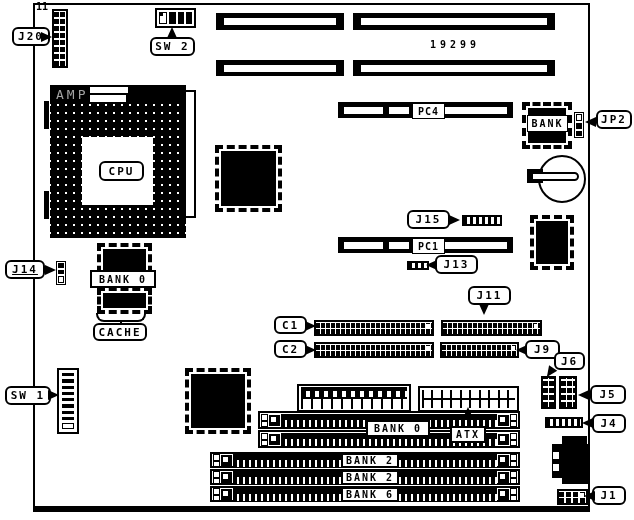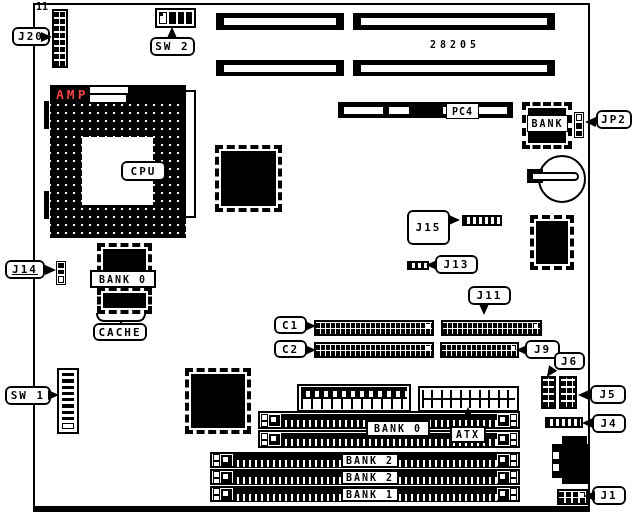--- a/index.html
+++ b/index.html
@@ -61,21 +61,21 @@
   
   .tri{width:0;height:0;position:absolute;z-index:7;}
   .tri-r{border-top:5px solid transparent;border-bottom:5px solid transparent;border-left:11px solid #000;}
   .tri-l{border-top:5px solid transparent;border-bottom:5px solid transparent;border-right:11px solid #000;}
   .tri-u{border-left:5px solid transparent;border-right:5px solid transparent;border-bottom:11px solid #000;}
   .tri-d{border-left:5px solid transparent;border-right:5px solid transparent;border-top:11px solid #000;}
   .pline{background:#000;z-index:6;}
   .txt{z-index:4;white-space:nowrap;font-weight:bold;}
   
   .ampbar{background:#000;z-index:2;}
-  .amptext{position:absolute;left:6px;top:2px;color:#ef4444;font-size:13px;font-weight:bold;letter-spacing:3px;}
+  .amptext{position:absolute;left:6px;top:2px;color:#a3a3a3;font-size:13px;font-weight:normal;letter-spacing:3px;}
   .socket{background-color:#000;z-index:1;
     background-image:radial-gradient(circle,#fff 1.3px,rgba(0,0,0,0) 1.5px);
     background-size:8px 8px;background-position:4px 5px;}
   .hole{background:#fff;z-index:2;}
   .lever{background:#fff;border:2px solid #000;z-index:3;}
   .brkt{background:#000;z-index:2;}
   
   .batt{border:2px solid #000;border-radius:50%;background:#fff;z-index:1;}
   .battclip{background:#fff;border:2px solid #000;border-radius:0 5px 5px 0;z-index:2;}
   .battblk{background:#000;z-index:2;}
@@ -123,46 +123,52 @@
   <div class="abs isa" style="left:353px;top:13px;width:202px;height:17px;">
       <div class="stripe"></div>
     </div>
   <div class="abs isa" style="left:216px;top:60px;width:128px;height:16px;">
       <div class="stripe"></div>
     </div>
   <div class="abs isa" style="left:353px;top:60px;width:202px;height:16px;">
       <div class="stripe"></div>
     </div>
 
-  <div class="abs txt" style="left:430px;top:39px;font-size:10px;letter-spacing:4px;">28205</div>
+  <div class="abs txt" style="left:430px;top:39px;font-size:10px;letter-spacing:4px;">19299</div>
 
   <div class="abs pci" style="left:338px;top:102px;width:175px;height:16px;">
     <div class="s" style="left:6px;width:39px;"></div>
     <div class="s" style="left:51px;width:20px;"></div>
     <div class="s" style="left:105px;width:64px;"></div>
-    <div class="slotlbl" style="left:74px;width:31px;margin-left:34px;">PC4</div>
+    <div class="slotlbl" style="left:74px;width:31px;">PC4</div>
+  </div>
+  <div class="abs pci" style="left:338px;top:237px;width:175px;height:16px;">
+    <div class="s" style="left:6px;width:39px;"></div>
+    <div class="s" style="left:51px;width:20px;"></div>
+    <div class="s" style="left:105px;width:64px;"></div>
+    <div class="slotlbl" style="left:74px;width:31px;">PC1</div>
   </div>
 
   <div class="abs qfp" style="left:522px;top:102px;width:50px;height:47px;"></div>
   <div class="abs boxlbl thinlbl" style="left:527px;top:115px;width:41px;height:17px;">BANK</div>
   <div class="abs vjump" style="left:574px;top:112px;width:10px;height:26px;">
     <div class="cw"></div>
     <div class="cb"></div>
     <div class="cb"></div>
   </div>
   <div class="tri tri-l" style="left:585px;top:117px;"></div>
   <div class="abs lbl" style="left:596px;top:110px;width:36px;height:19px;">JP2</div>
 
   <div class="abs batt" style="left:538px;top:155px;width:48px;height:48px;"></div>
   <div class="abs battblk" style="left:527px;top:169px;width:16px;height:14px;"></div>
   <div class="abs battclip" style="left:531px;top:172px;width:48px;height:9px;"></div>
 
   <div class="abs qfp" style="left:530px;top:215px;width:44px;height:55px;"></div>
 
-  <div class="abs lbl" style="left:407px;top:210px;width:43px;height:35px;">J15</div>
+  <div class="abs lbl" style="left:407px;top:210px;width:43px;height:19px;">J15</div>
   <div class="tri tri-r" style="left:449px;top:215px;"></div>
   <div class="abs pinstrip" style="left:462px;top:215px;width:40px;height:11px;"></div>
 
   <div class="abs pinstrip" style="left:407px;top:261px;width:22px;height:9px;"></div>
   <div class="tri tri-l" style="left:426px;top:260px;"></div>
   <div class="abs lbl" style="left:435px;top:255px;width:43px;height:19px;">J13</div>
 
 
   <div class="abs lbl" style="left:468px;top:286px;width:43px;height:19px;">J11</div>
   <div class="tri tri-d" style="left:479px;top:304px;"></div>
@@ -233,21 +239,21 @@
     <div class="cw"></div>
   </div>
 
   <div class="abs ampbar" style="left:50px;top:85px;width:136px;height:19px;">
     <span class="amptext">AMP</span>
     <div class="abs wnotch" style="left:40px;top:2px;width:38px;height:6px;"></div>
     <div class="abs wnotch" style="left:40px;top:10px;width:36px;height:7px;"></div>
   </div>
   <div class="abs socket" style="left:50px;top:104px;width:136px;height:134px;"></div>
   <div class="abs hole" style="left:82px;top:137px;width:71px;height:68px;"></div>
-  <div class="abs lbl" style="left:99px;top:161px;width:45px;height:20px;margin-left:22px;">CPU</div>
+  <div class="abs lbl" style="left:99px;top:161px;width:45px;height:20px;">CPU</div>
   <div class="abs lever" style="left:184px;top:90px;width:12px;height:128px;"></div>
   <div class="abs brkt" style="left:44px;top:101px;width:5px;height:28px;"></div>
   <div class="abs brkt" style="left:44px;top:191px;width:5px;height:28px;"></div>
 
   <div class="abs qfp" style="left:215px;top:145px;width:67px;height:67px;"></div>
   <div class="abs qfp" style="left:185px;top:368px;width:66px;height:66px;"></div>
 
   <div class="abs qfp" style="left:97px;top:243px;width:55px;height:42px;"></div>
   <div class="abs qfp" style="left:97px;top:287px;width:55px;height:27px;"></div>
   <div class="abs boxlbl" style="left:90px;top:270px;width:66px;height:18px;">BANK 0</div>
@@ -298,15 +304,15 @@
   </div>
   <div class="abs dimm" style="left:210px;top:486px;width:310px;height:16px;">
     <div class="endcap"></div>
       <div class="hook"></div>
     <div class="combbar"></div>
     <div class="hook"></div>
       <div class="endcap"></div>
   </div>
   <div class="abs boxlbl" style="left:341px;top:453px;width:58px;height:15px;">BANK 2</div>
   <div class="abs boxlbl" style="left:341px;top:470px;width:58px;height:15px;">BANK 2</div>
-  <div class="abs boxlbl" style="left:341px;top:487px;width:58px;height:15px;">BANK 1</div>
+  <div class="abs boxlbl" style="left:341px;top:487px;width:58px;height:15px;">BANK 6</div>
 
 </div>
 
 </body></html>

